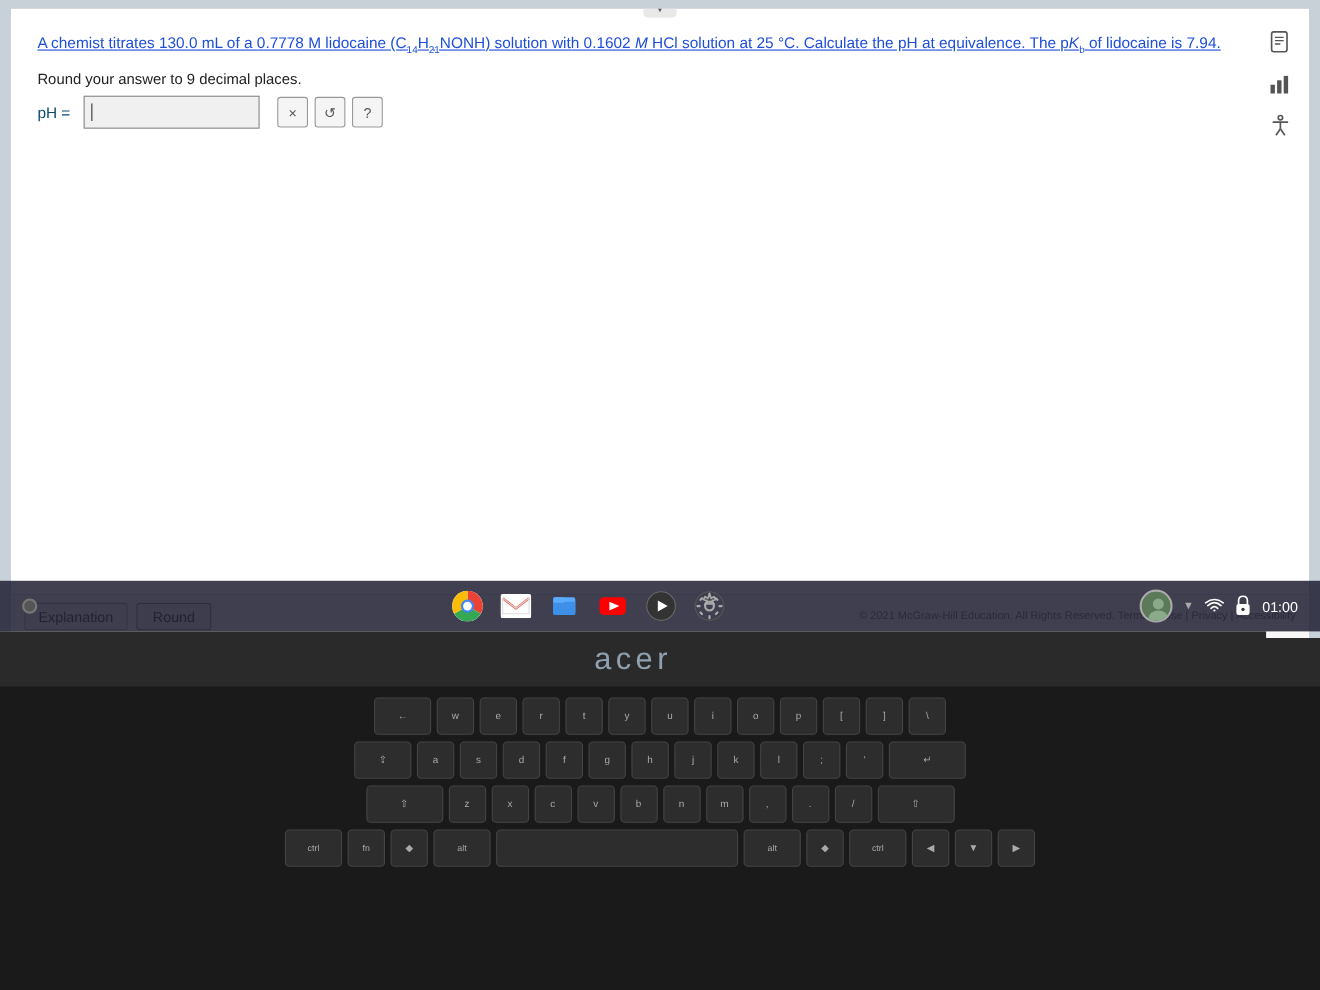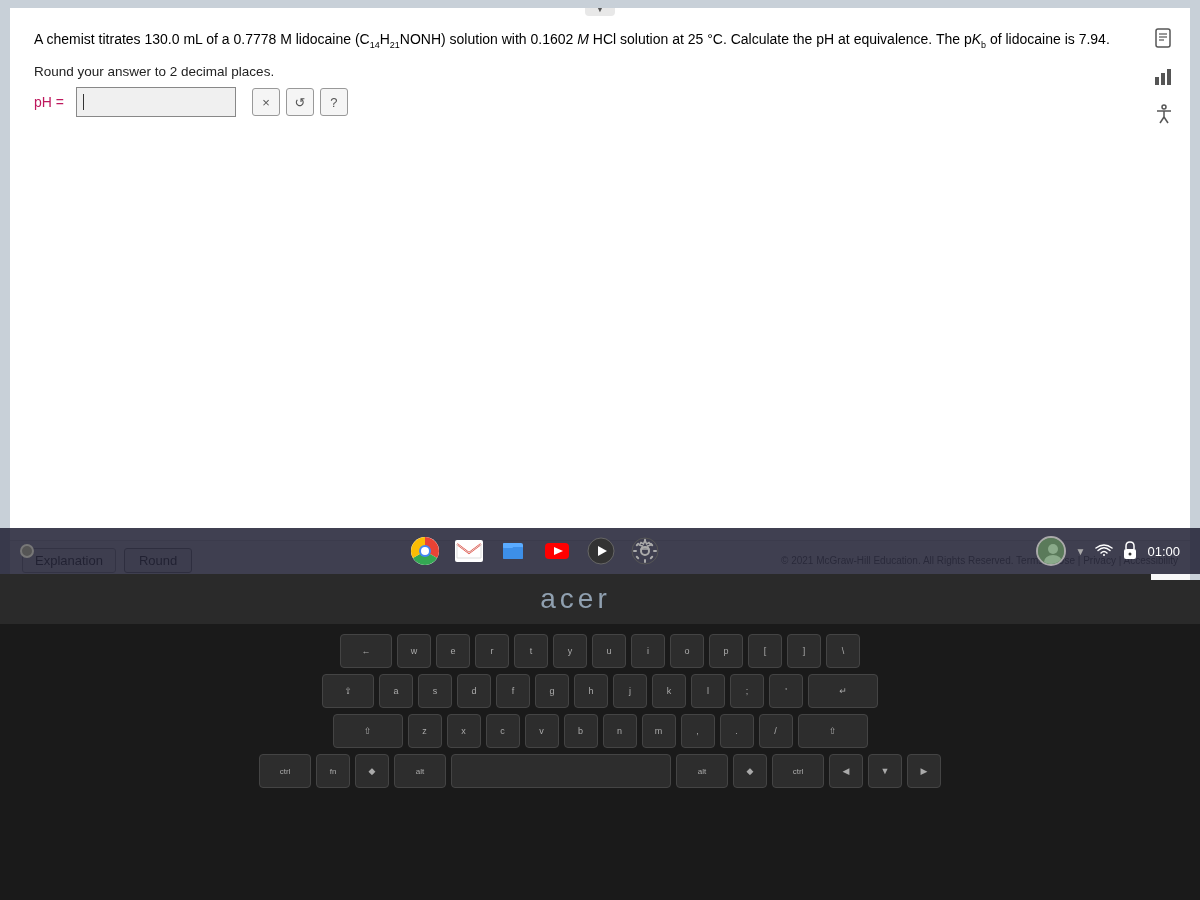--- a/index.html
+++ b/index.html
@@ -48,23 +48,24 @@
       justify-content: center;
       background: #e8e8e8;
       border-radius: 0 0 4px 4px;
       cursor: pointer;
       font-size: 10px;
       color: #555;
     }
 
     .question-text {
       font-size: 14px;
-      color: #000000;
+      color: #1d4ed8;
       line-height: 1.6;
       margin-bottom: 12px;
+      text-decoration: underline;
     }
 
     .question-text sub {
       font-size: 9px;
     }
 
     .round-note {
       font-size: 13.5px;
       color: #222;
       margin-bottom: 8px;
@@ -85,21 +86,21 @@
     
     .input-row {
       display: flex;
       align-items: center;
       gap: 8px;
       margin-bottom: 16px;
     }
 
     .ph-label {
       font-size: 14px;
-      color: #be185d;
+      color: #0c4a6e;
       margin-right: 4px;
     }
 
     .ph-input-box {
       border: 1px solid #888;
       background: #f0f0f0;
       width: 160px;
       height: 30px;
       display: flex;
       align-items: center;
@@ -411,21 +412,21 @@
           <line x1="11" y1="14" x2="15" y2="20" stroke="#555" stroke-width="1.5"></line>
         </svg>
       </div>
     </div>
 
     <p class="question-text">
       A chemist titrates 130.0 mL of a 0.7778 M lidocaine (C<sub>14</sub>H<sub>21</sub>NONH) solution with 0.1602 <i>M</i> HCl solution at 25 °C. Calculate the pH at equivalence. The
       p<i>K</i><sub>b</sub> of lidocaine is 7.94.
     </p>
 
-    <p class="round-note">Round your answer to 2 decimal places.</p>
+    <p class="round-note">Round your answer to 9 decimal places.</p>
 
 
     <div class="input-row">
       <span class="ph-label">pH =</span>
       <div class="ph-input-box">
         <span class="cursor-blink"></span>
       </div>
 
       <div class="action-buttons">
         <div class="btn-icon">

